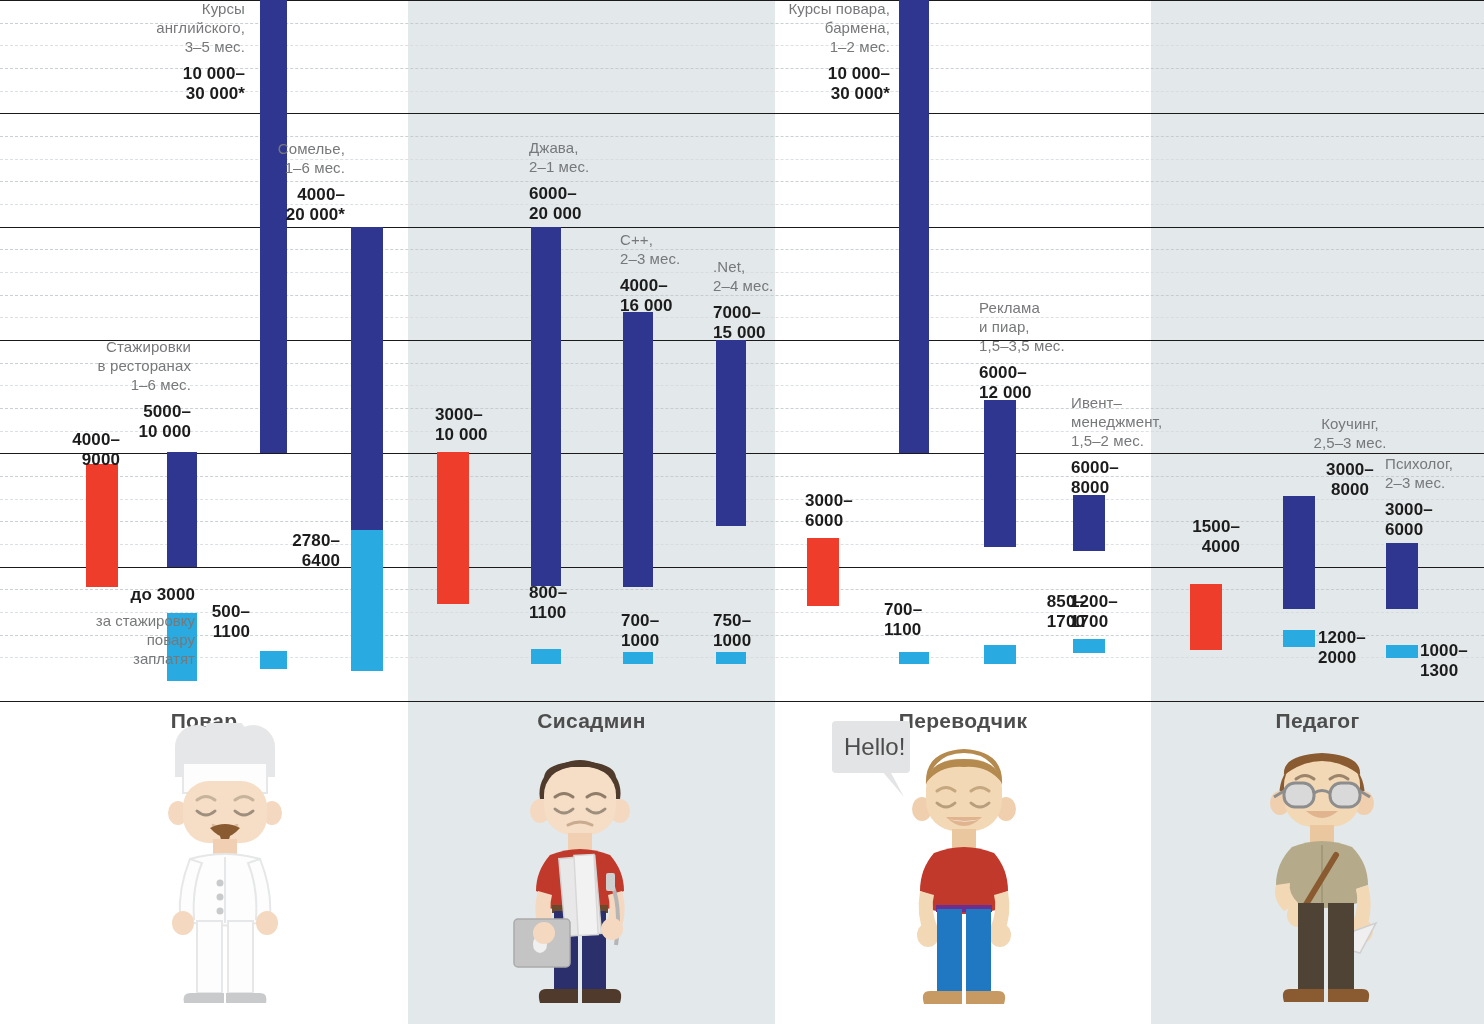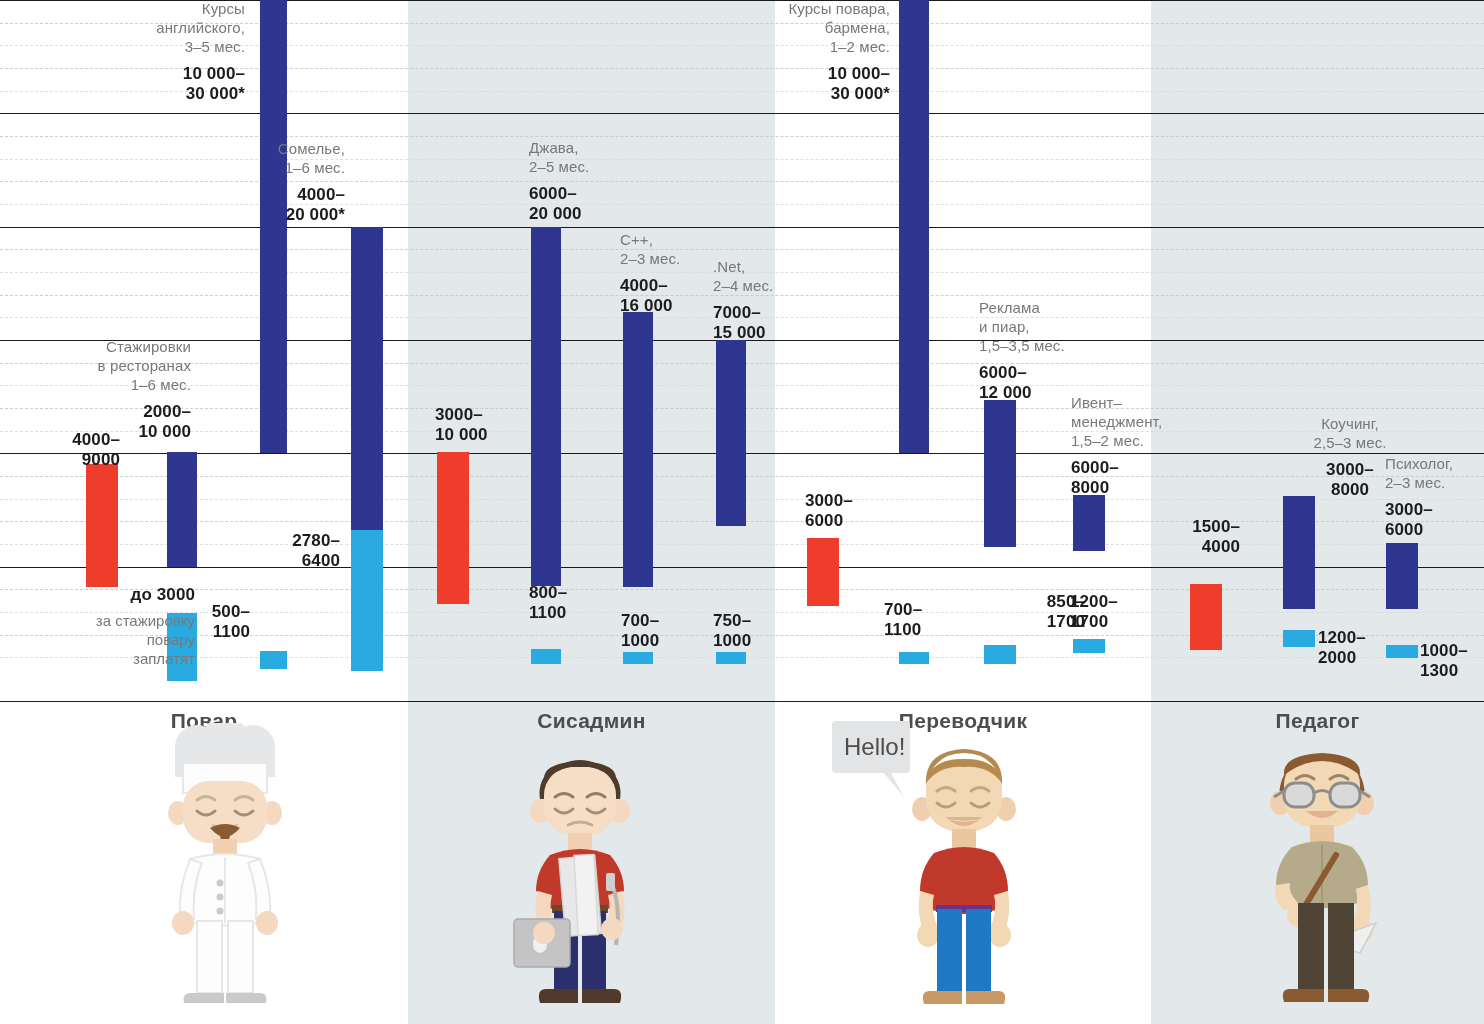--- a/index.html
+++ b/index.html
@@ -111,21 +111,21 @@
     <span class="gap"></span>
     <span class="val">4000–
 20 000*</span>
   </div>
 
   <div class="lbl r" style="left:16px; top:338px; width:175px;">
     <span class="ttl">Стажировки
 в ресторанах
 1–6 мес.</span>
     <span class="gap"></span>
-    <span class="val">2000–
+    <span class="val">5000–
 10 000</span>
   </div>
 
   <div class="lbl r" style="left:-20px; top:430px; width:140px;">
     <span class="val">4000–
 9000</span>
   </div>
 
   <div class="lbl r" style="left:10px; top:585px; width:185px;">
     <span class="val">до 3000</span>
@@ -153,21 +153,21 @@
   <div class="bar cyan" style="left:623px; top:652px; width:30px; height:12px;"></div>
   <div class="bar cyan" style="left:716px; top:652px; width:30px; height:12px;"></div>
 
   <div class="lbl l" style="left:435px; top:405px; width:130px;">
     <span class="val">3000–
 10 000</span>
   </div>
 
   <div class="lbl l" style="left:529px; top:139px; width:150px;">
     <span class="ttl">Джава,
-2–5 мес.</span>
+2–1 мес.</span>
     <span class="gap"></span>
     <span class="val">6000–
 20 000</span>
   </div>
 
   <div class="lbl l" style="left:620px; top:231px; width:130px;">
     <span class="ttl">С++,
 2–3 мес.</span>
     <span class="gap"></span>
     <span class="val">4000–

